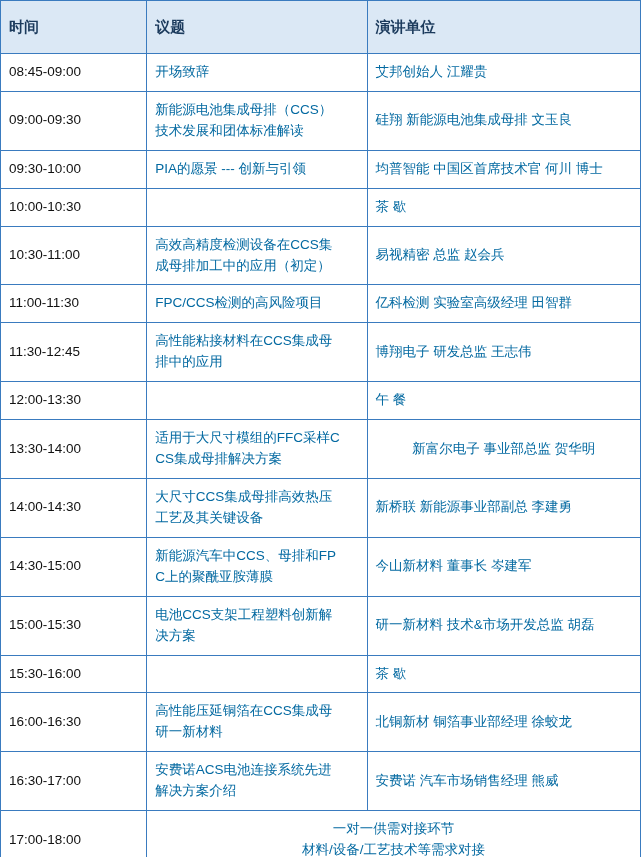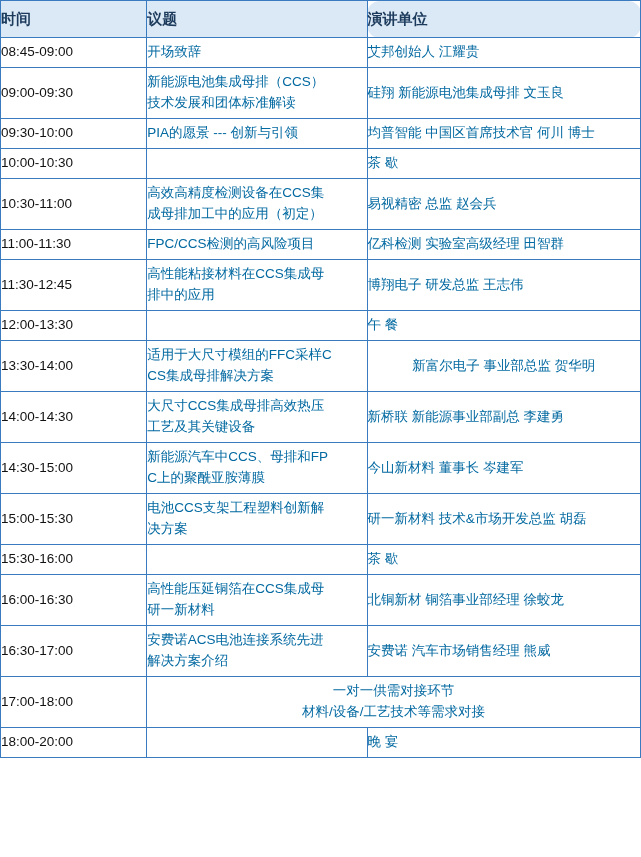--- a/index.html
+++ b/index.html
@@ -13,38 +13,38 @@
     height: 857px;
     overflow: hidden;
   }
   #agenda-table {
     border-collapse: collapse;
     width: 641px;
     table-layout: fixed;
   }
   #agenda-table td, #agenda-table th {
     border: 1px solid #3a7bbf;
-    padding: 0;
+    padding: 8px;
     vertical-align: middle;
   }
   .col-time { width: 146px; }
   .col-topic { width: 220px; }
   .col-org { width: 273px; }
 
   thead th {
     background: #dbe8f5;
     color: #1b3a5c;
     font-size: 15px;
     font-weight: bold;
     height: 36px;
     text-align: left;
     padding-left: 8px;
   }
   thead th.th-topic { padding-left: 10px; margin-left: 13px; }
-  thead th.th-org { padding-left: 12px; border-radius: 13px; }
+  thead th.th-org { padding-left: 12px; }
 
   tbody tr td {
     background: #ffffff;
     font-size: 13.5px;
     color: #0369a1;
     line-height: 1.55;
   }
   td.cell-time {
     padding-left: 8px;
     font-size: 13.5px;

